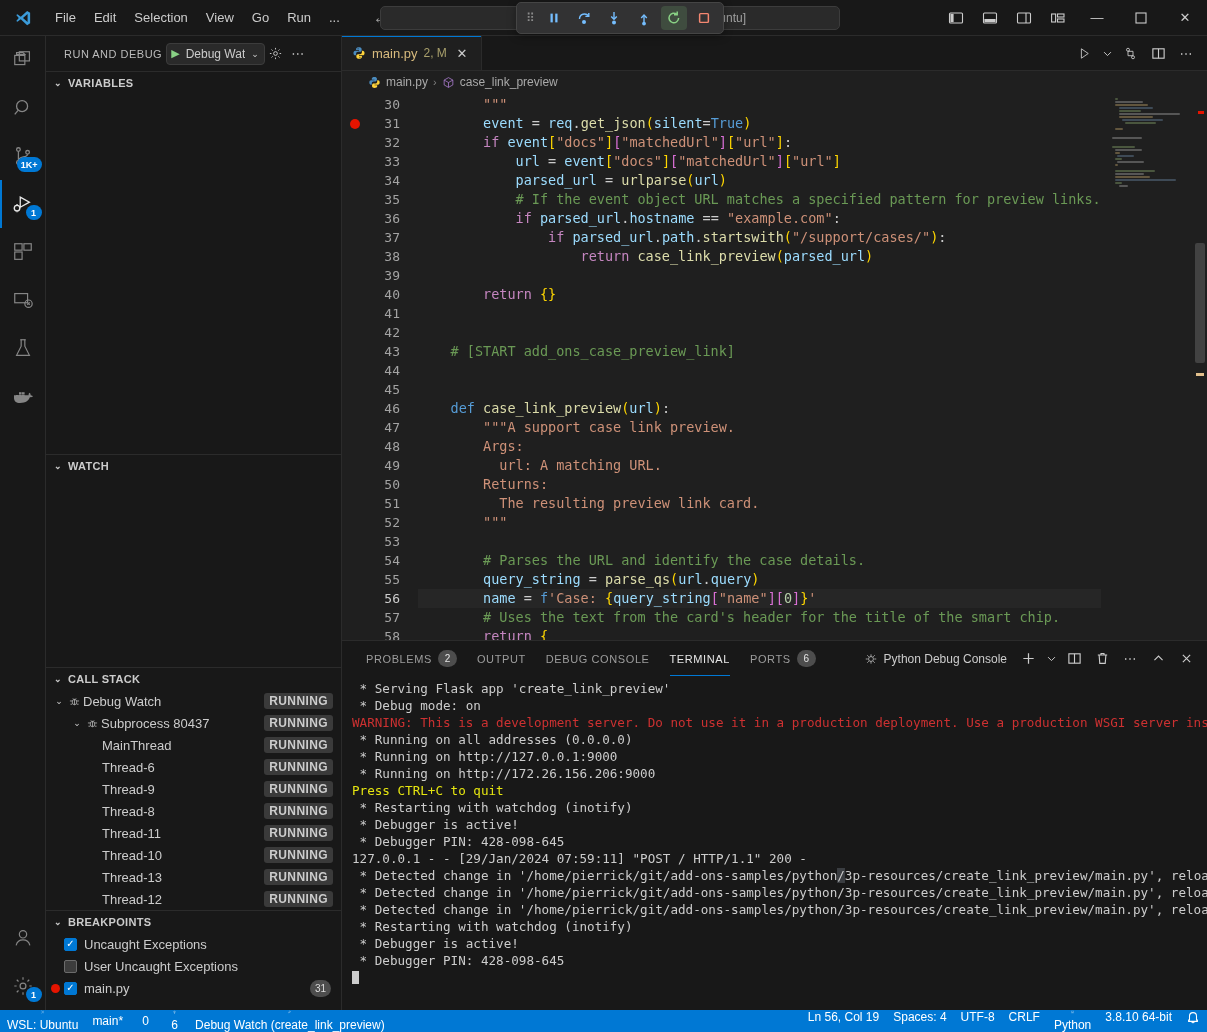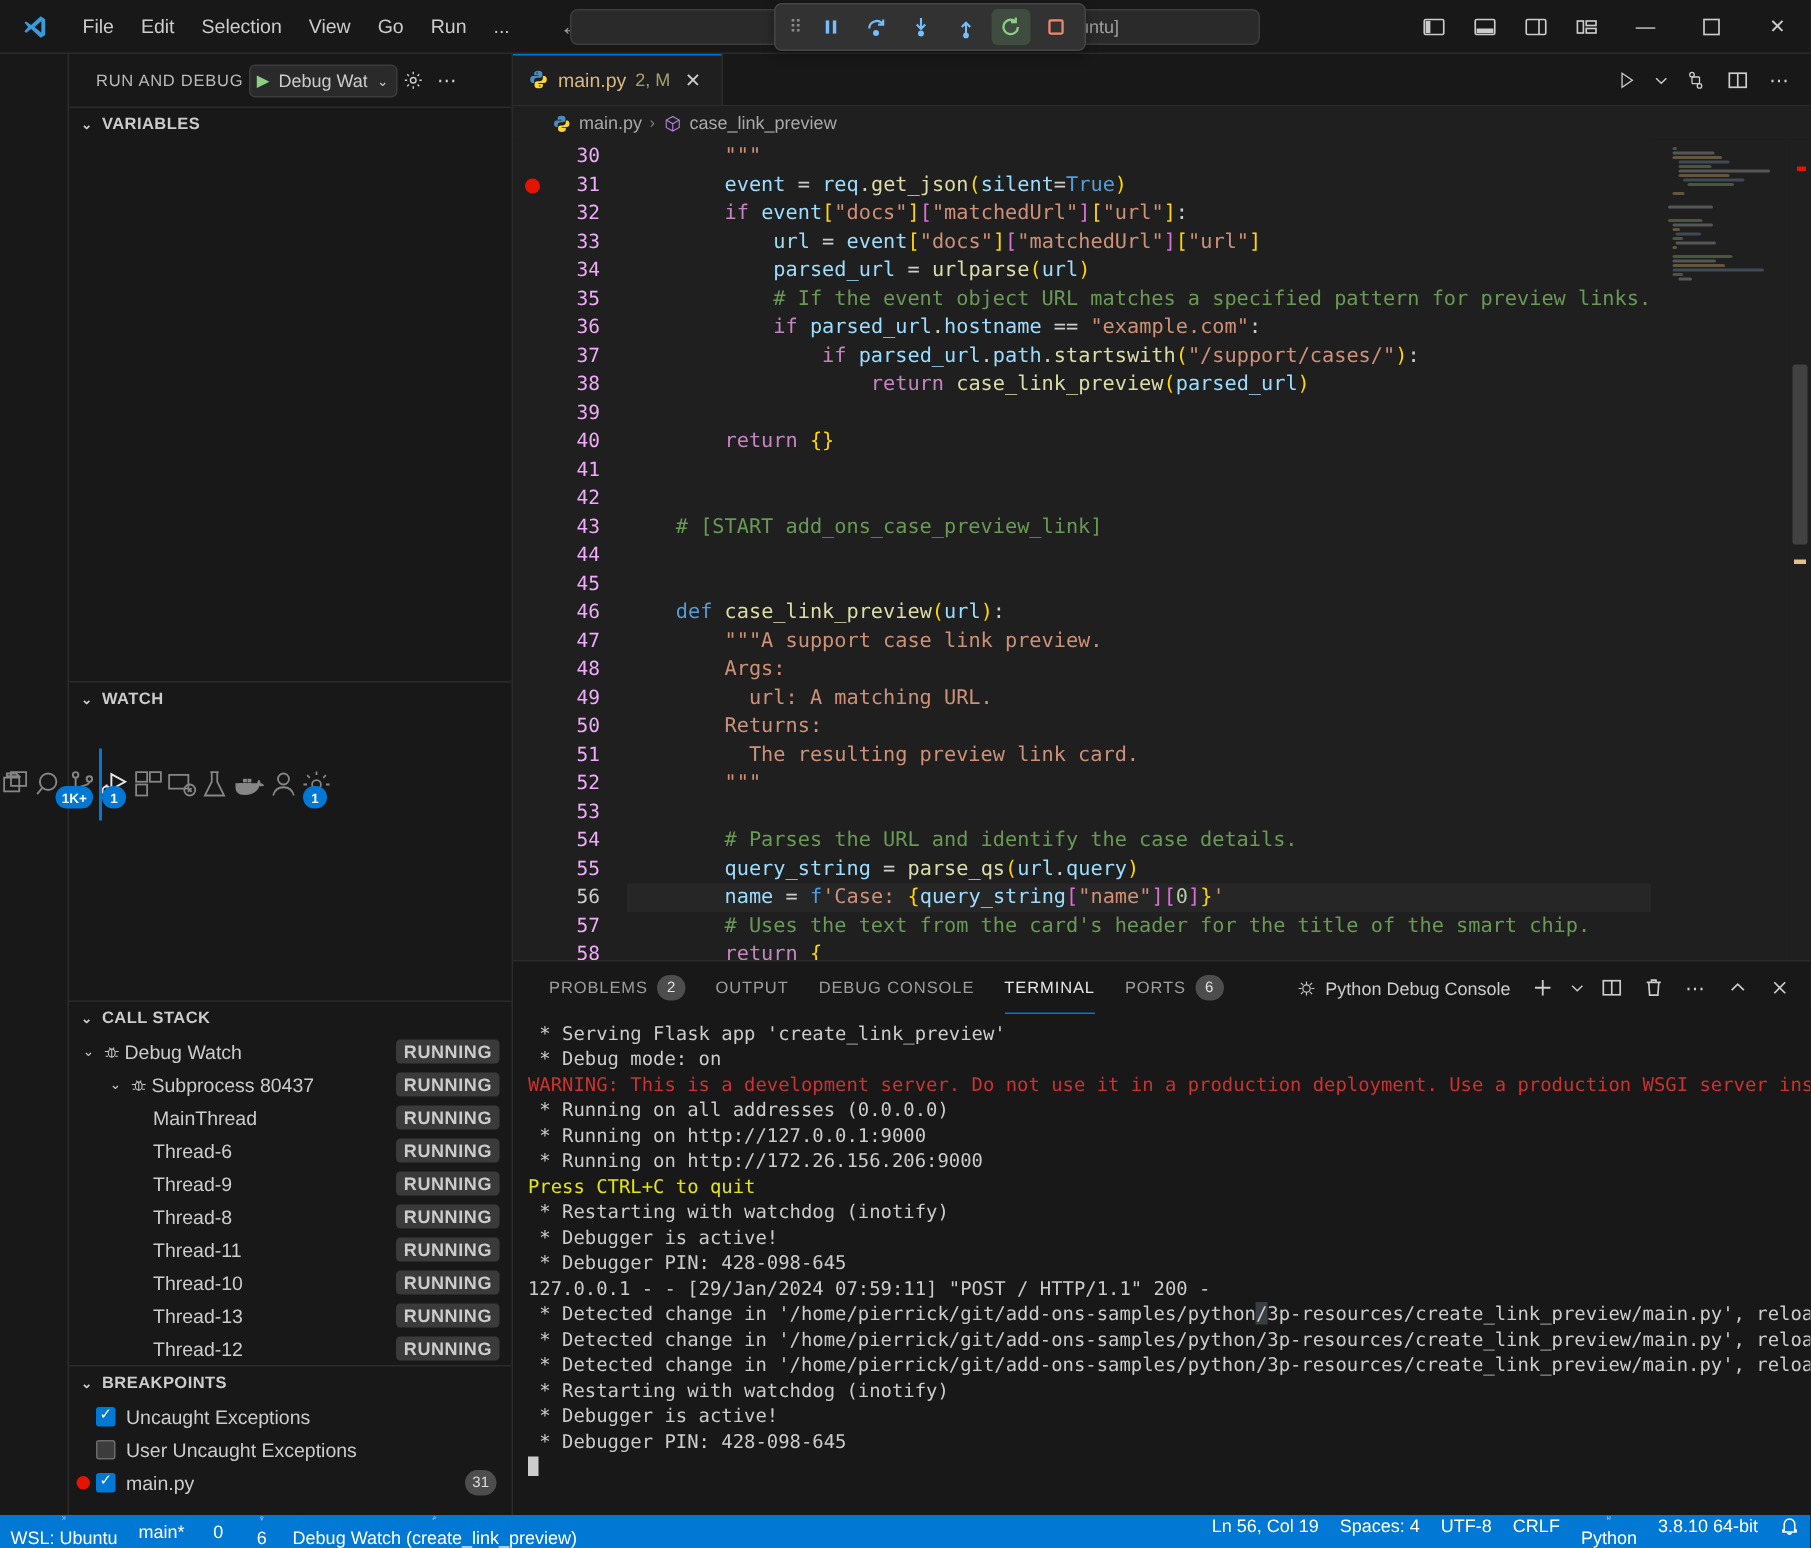--- a/index.html
+++ b/index.html
@@ -50,21 +50,21 @@
   .titlebar-right { margin-left:auto; display:flex; align-items:center; }
   .layout-btn { width: 34px; height: 34px; display:flex; align-items:center; justify-content:center; }
   .wctl { width: 44px; height: 35px; display:flex; align-items:center; justify-content:center; color:#cccccc; }
 
   
   .body { flex: 1; display: flex; min-height: 0; }
 
   
   .activitybar {
     width: 46px; min-width:46px; background: #181818;
-    display:flex; align-items:center;
+    display:flex; flex-direction:column; align-items:center;
     border-right: 1px solid #2b2b2b;
   }
   .act { width: 46px; height: 48px; display:flex; align-items:center; justify-content:center;
          position: relative; color: #868686; }
   .act.active { color: #e7e7e7; }
   .act.active::before {
     content:''; position:absolute; left:0; top:0; bottom:0; width:2px; background:#0078d4;
   }
   .act .badge {
     position:absolute; right: 4px; bottom: 8px; background: #0078d4; color: #fff;
@@ -147,21 +147,21 @@
     font-size: 12px; color:#a9a9a9; background:#1f1f1f;
   }
   .bc-sep { color:#808080; font-size: 11px; }
 
   .editorwrap { flex:1; display:flex; position:relative; overflow:hidden; background:#1f1f1f; }
   .code-scroll { flex:1; display:flex; overflow:hidden; }
   .gutter { width: 76px; min-width:76px; padding-top: 2px; }
   .gline {
     height: 19px; display:flex; align-items:center; justify-content:flex-end;
     padding-right: 18px; font-family:"DejaVu Sans Mono", monospace; font-size: 13px;
-    color:#f0abfc; position:relative;
+    color:#a3a3a3; position:relative;
   }
   .gline.cur { color:#cccccc; }
   .gline .bpoint { position:absolute; left: 8px; width:10px; height:10px; border-radius:50%; background:#e51400; }
   .codecol { flex:1; padding-top:2px; position:relative; overflow:hidden; }
   .cline {
     height: 19px; line-height:19px; font-family:"DejaVu Sans Mono", monospace; font-size: 13.5px;
     white-space: pre; color:#cccccc;
   }
   .cline.cur { background: rgba(255,255,255,0.035); }
   .kw { color:#c586c0; }   

